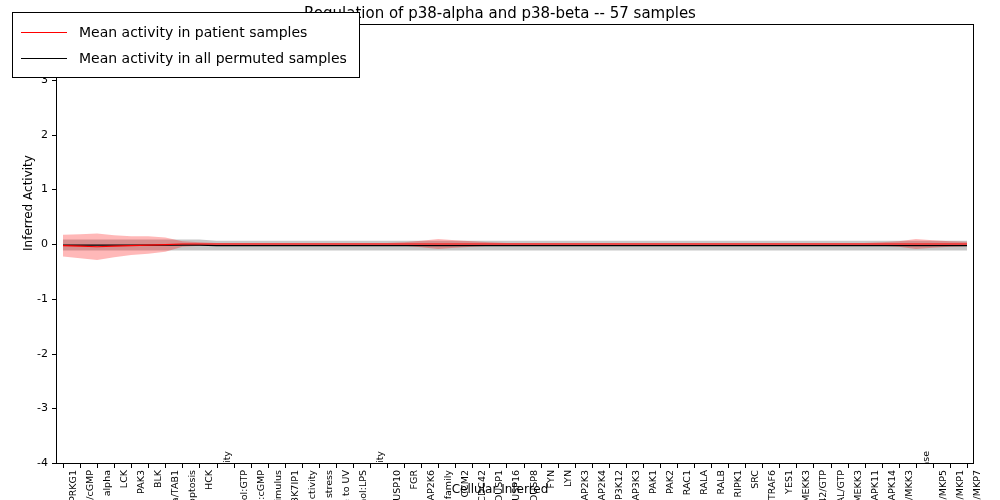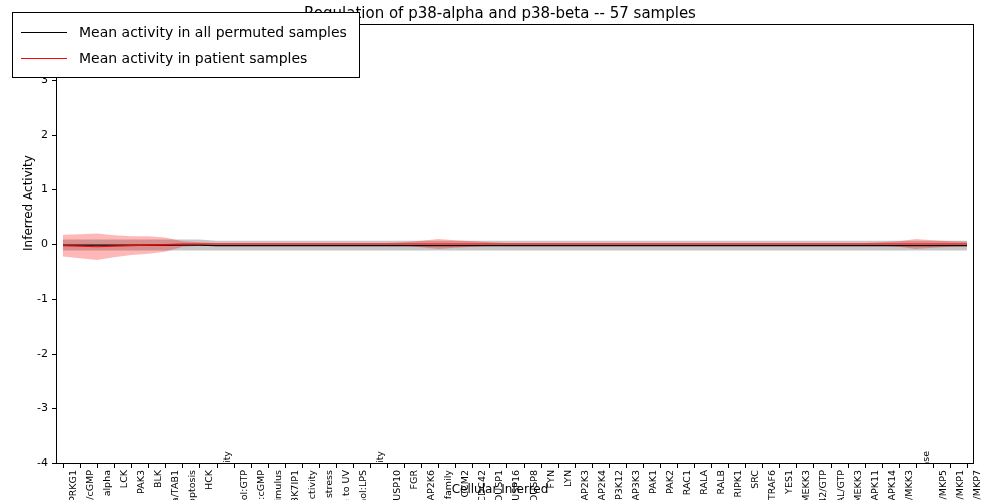--- a/index.html
+++ b/index.html
@@ -281,22 +281,22 @@
       </svg>
     <div id="anno-layer">
         <div class="anno-label" style="left: 163.509px; top: 426px; bottom: auto; transform: rotate(-90deg) translate(-100%, 0px); transform-origin: left top;">tumor necrosis factor receptor activity</div>
         <div class="anno-label" style="left: 317.019px; top: 426px; bottom: auto; transform: rotate(-90deg) translate(-100%, 0px); transform-origin: left top;">epidermal growth factor receptor activity</div>
         <div class="anno-label" style="left: 862.83px; top: 426px; bottom: auto; transform: rotate(-90deg) translate(-100%, 0px); transform-origin: left top;">positive regulation of innate immune response</div>
       </div>
   </div>
 
   <div id="legend">
     <div class="legend-row">
+      <span class="legend-swatch" id="legend-swatch-1" style="border-top-color: rgb(255, 0, 0);"></span>
+      <span class="legend-text">Mean activity in patient samples</span>
+    </div>
+    <div class="legend-row">
       <span class="legend-swatch" id="legend-swatch-0" style="border-top-color: rgb(0, 0, 0);"></span>
       <span class="legend-text">Mean activity in all permuted samples</span>
     </div>
-    <div class="legend-row">
-      <span class="legend-swatch" id="legend-swatch-1" style="border-top-color: rgb(255, 0, 0);"></span>
-      <span class="legend-text">Mean activity in patient samples</span>
-    </div>
   </div>
 
 </div>
 
 </body></html>

